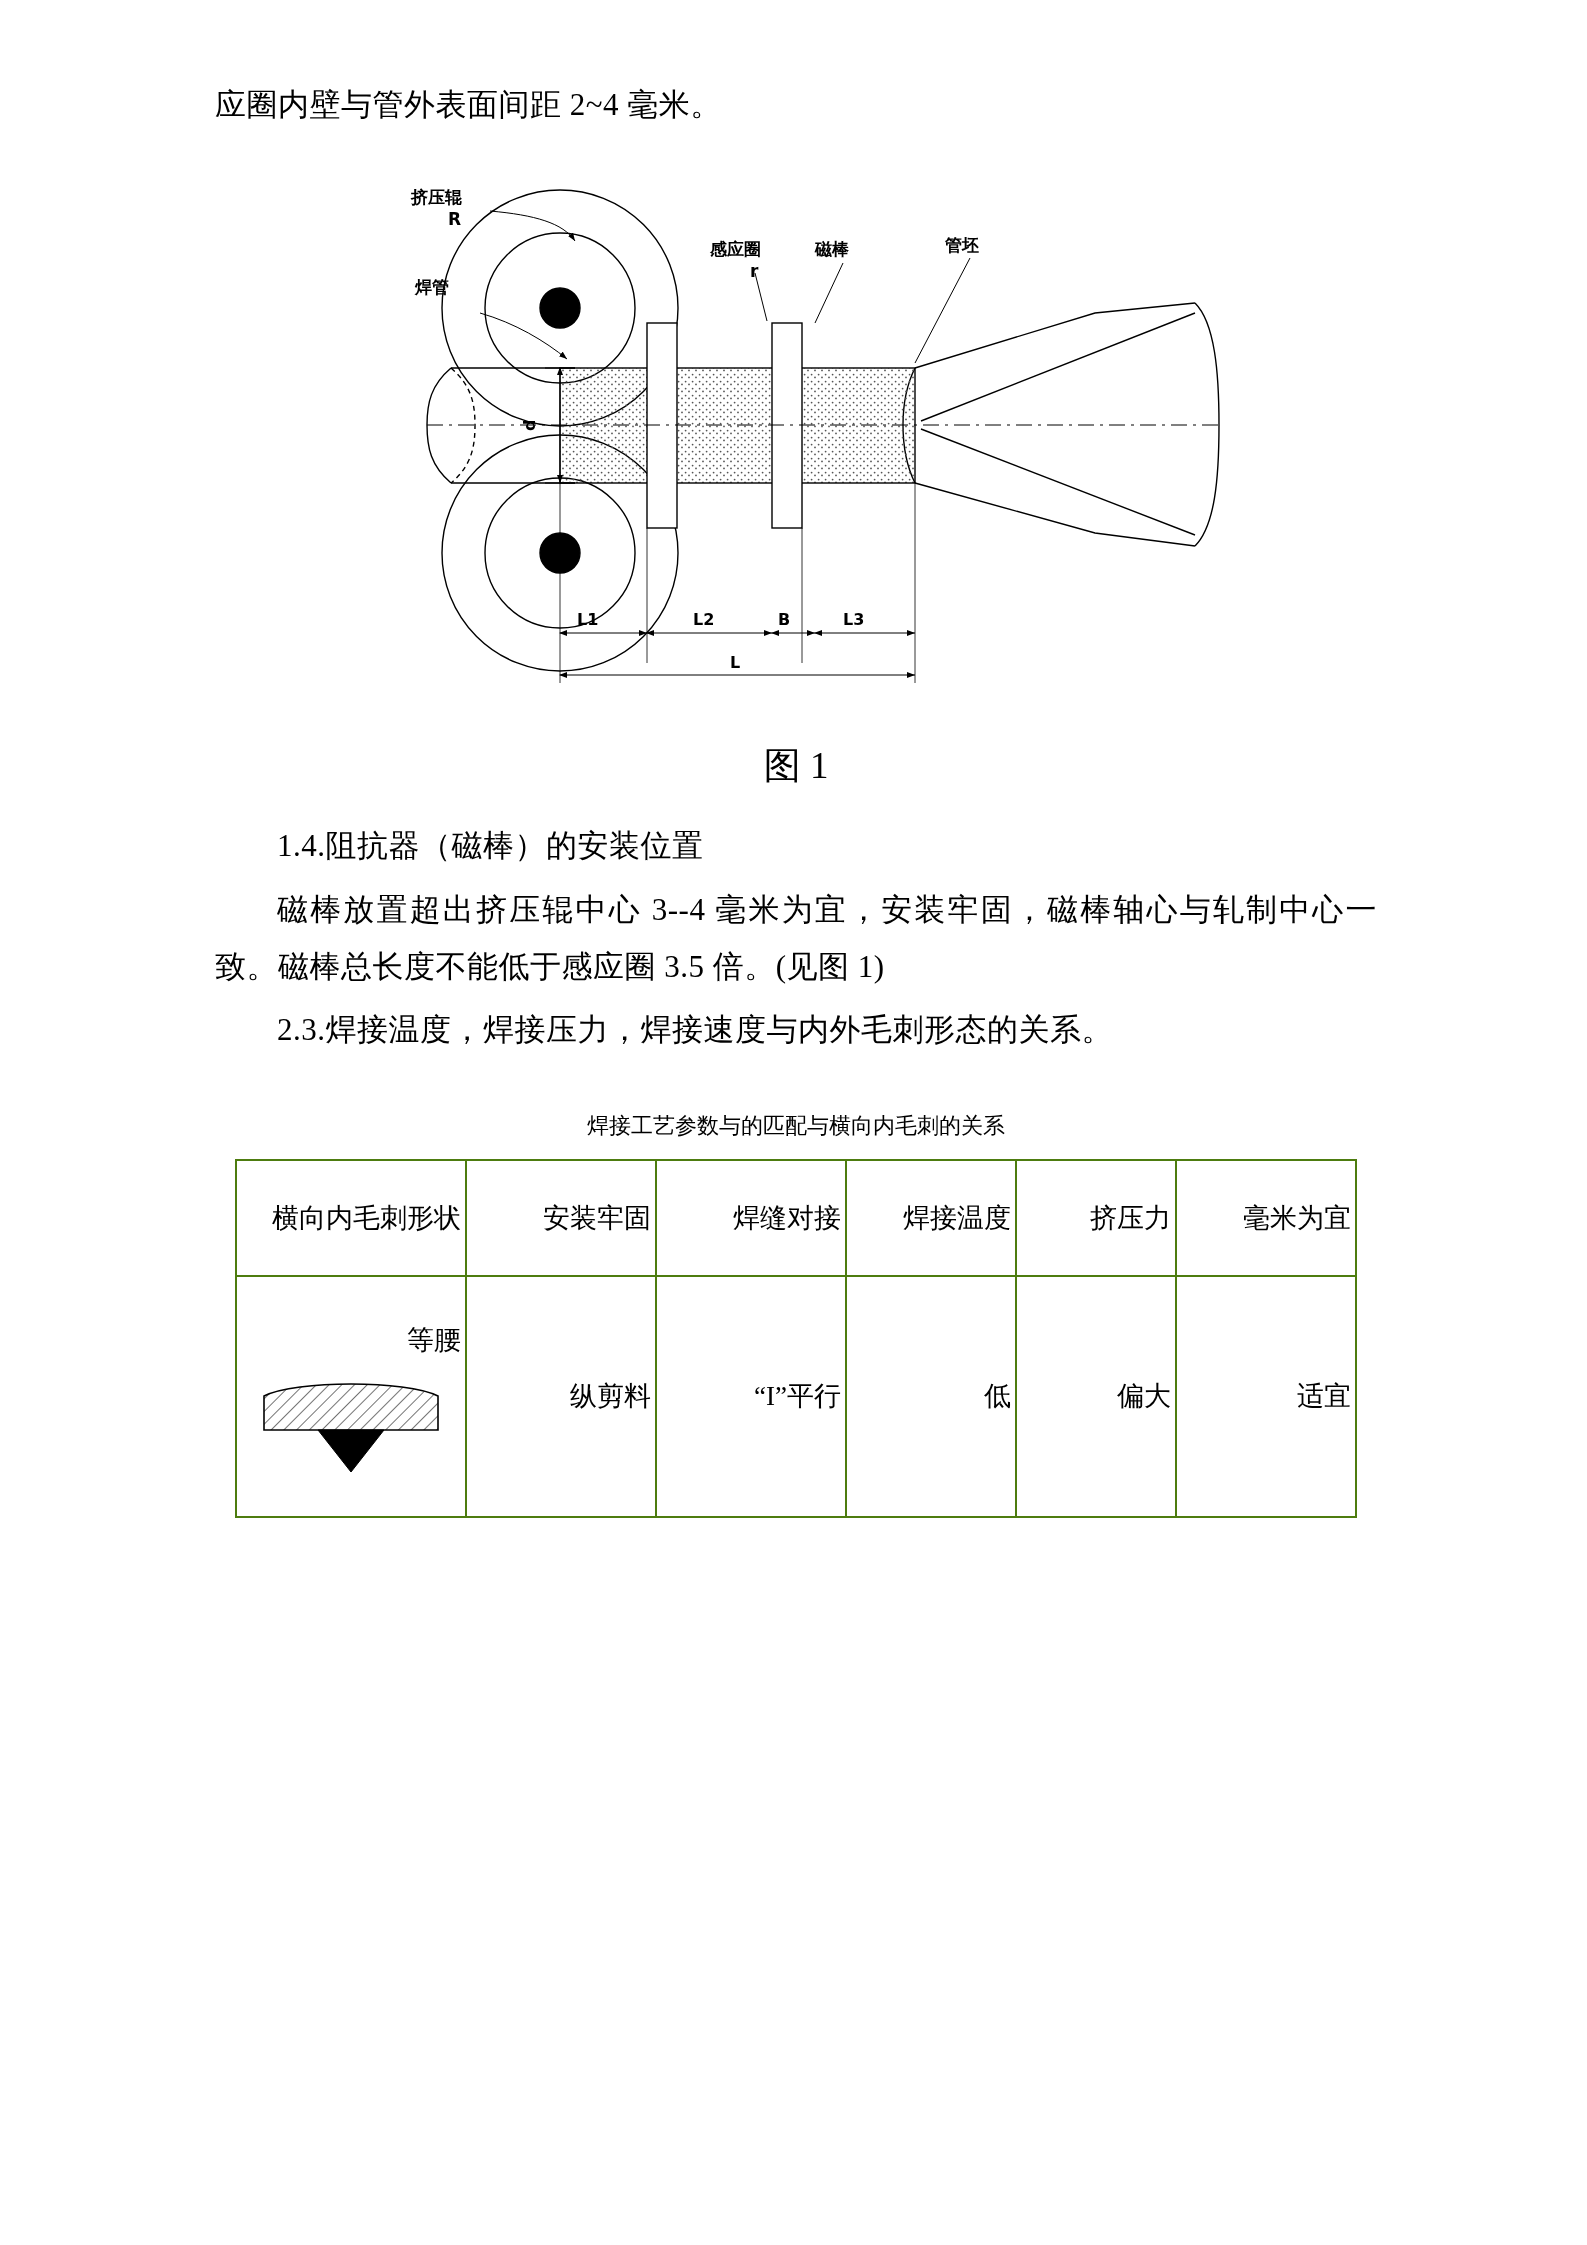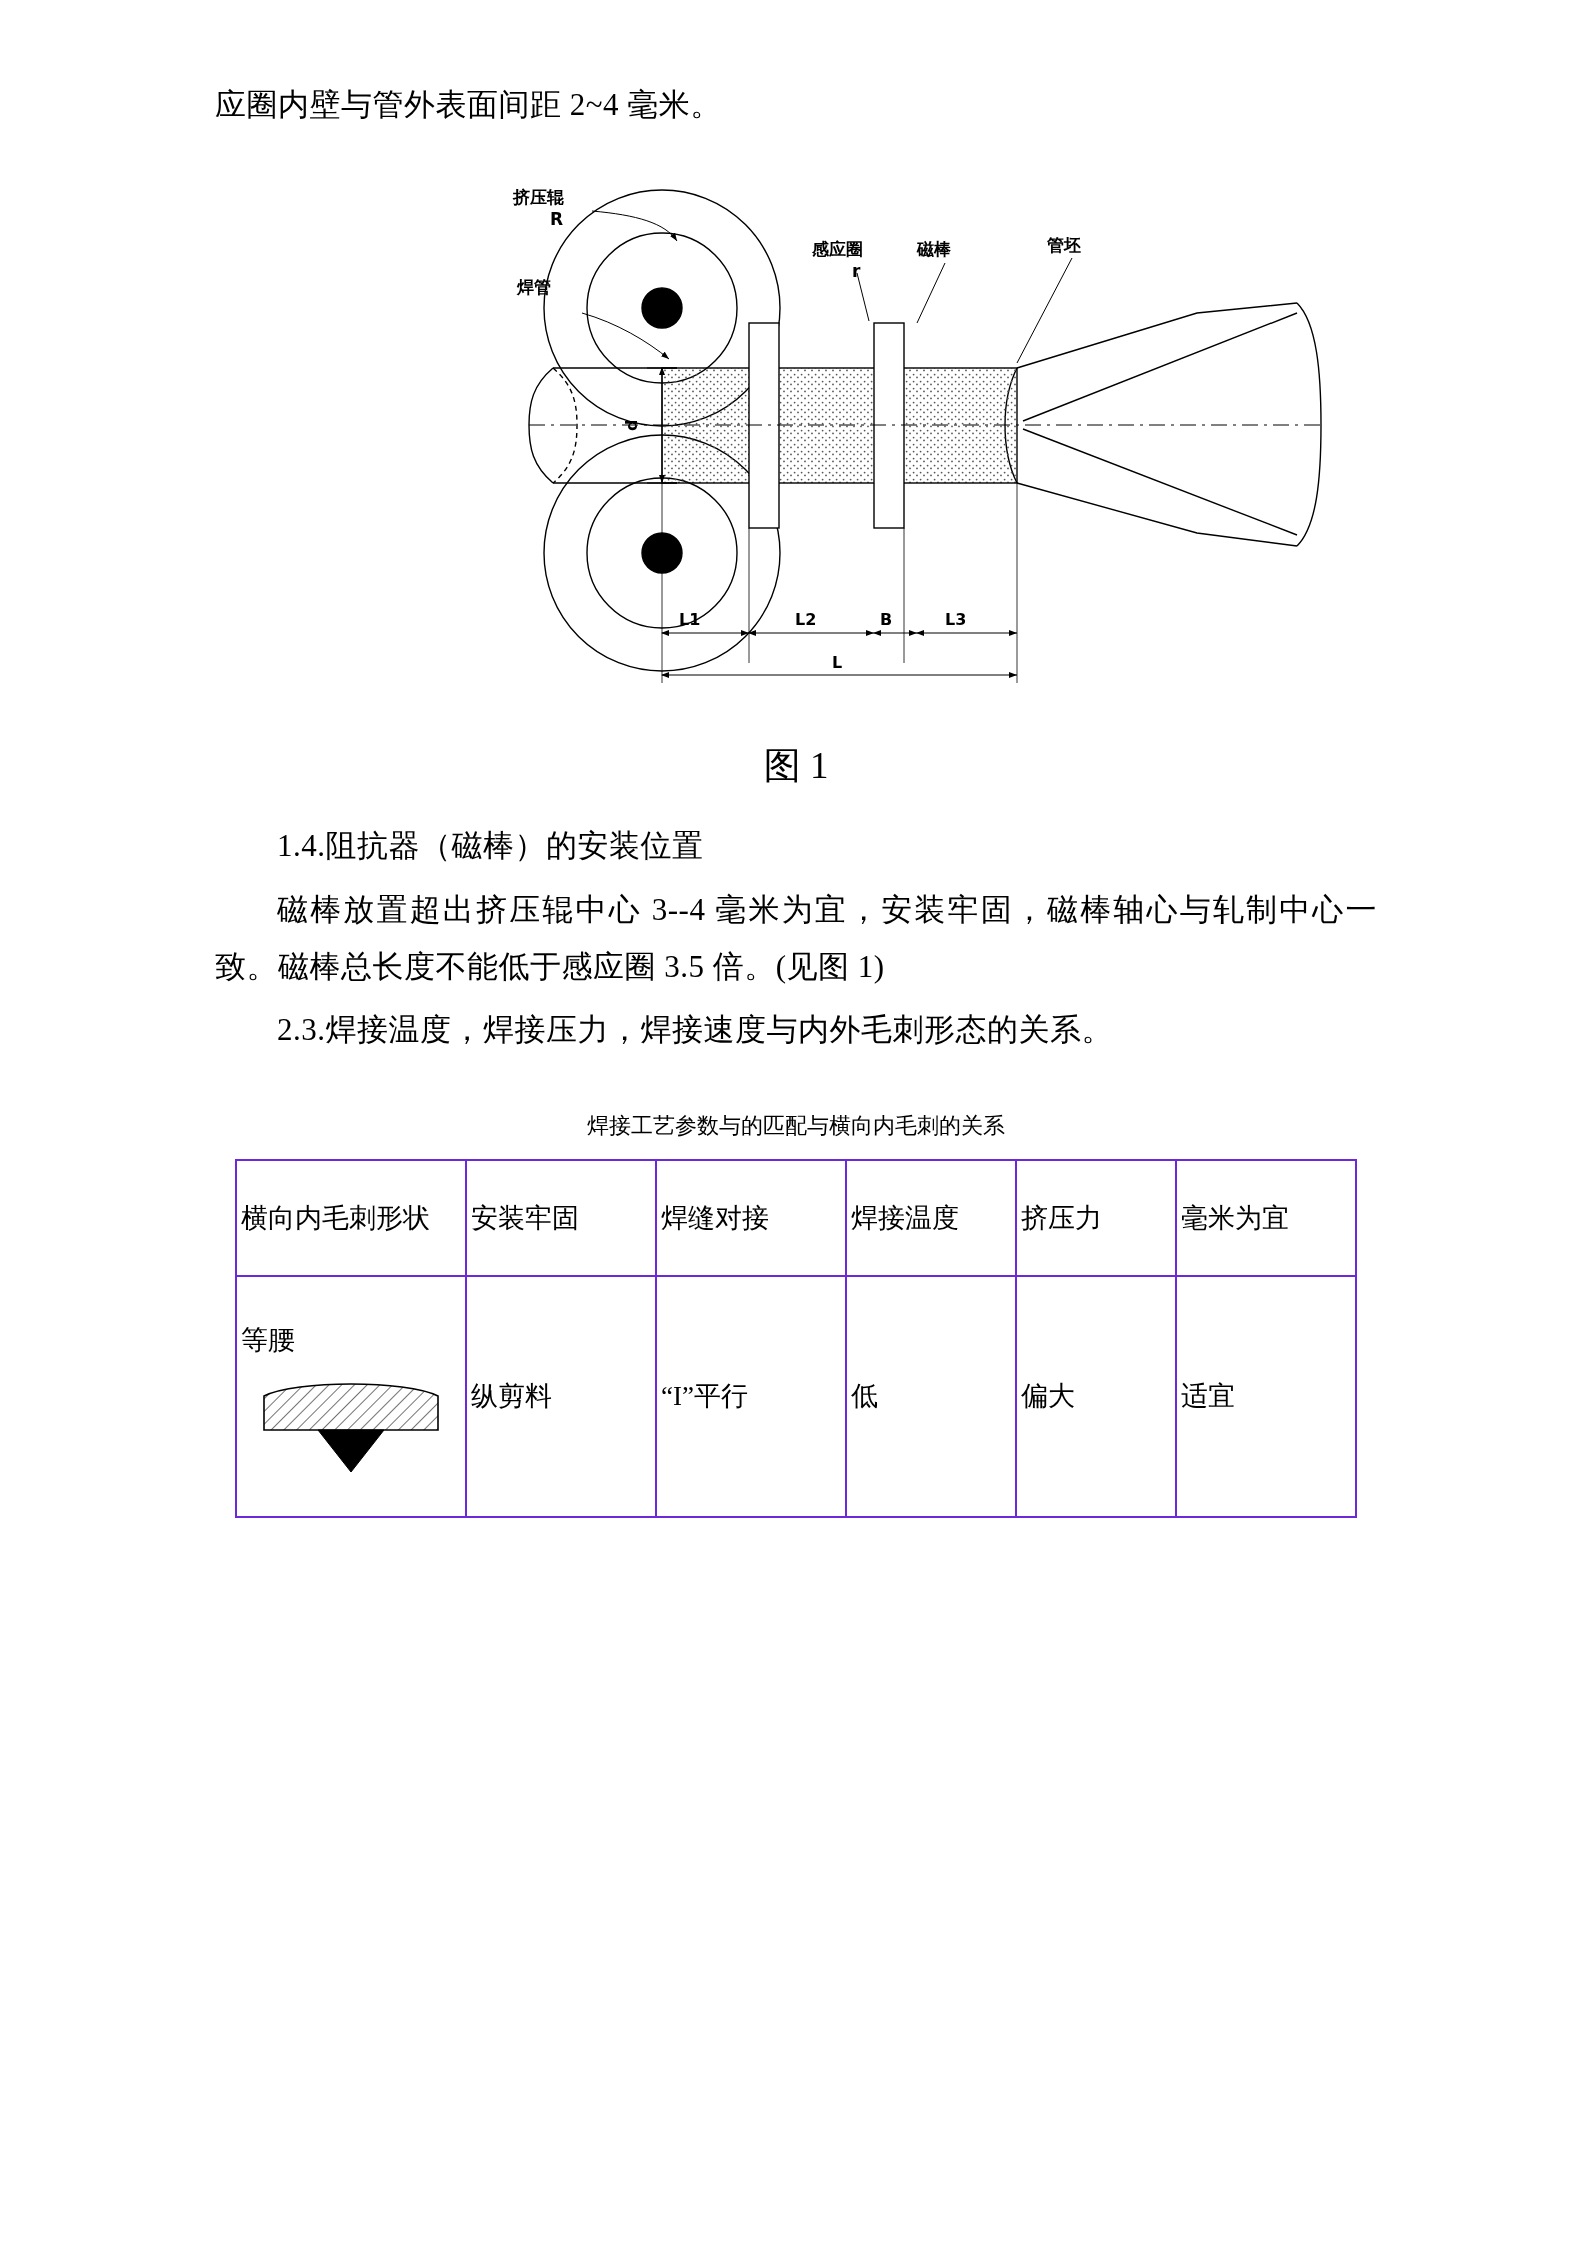--- a/index.html
+++ b/index.html
@@ -30,42 +30,42 @@
     margin: 0 0 6px 0;
     text-align: justify;
   }
   .indent {
     text-indent: 62px;
   }
   
   .figure-wrap {
     margin: 30px 0 0 0;
     display: flex;
-    justify-content: flex-end;
+    justify-content: flex-start;
   }
   .figure-caption {
     text-align: center;
     font-size: 37px;
     margin: 18px 0 26px 0;
   }
   
   .table-title {
     text-align: center;
     font-size: 22px;
     margin: 52px 0 18px 0;
   }
   table.param {
     border-collapse: collapse;
     width: 1120px;
     margin: 0 auto;
     table-layout: fixed;
   }
   table.param th, table.param td {
-    border: 2px solid #6d28d9;
-    text-align: left;
+    border: 2px solid #4d7c0f;
+    text-align: right;
     vertical-align: middle;
     font-size: 27px;
     font-family: "Liberation Serif", "DejaVu Serif", serif;
     font-weight: normal;
     padding: 12px 4px;
   }
   table.param th { height: 90px; }
   table.param td.body { height: 215px; }
   .shape-cell {
     position: relative;

